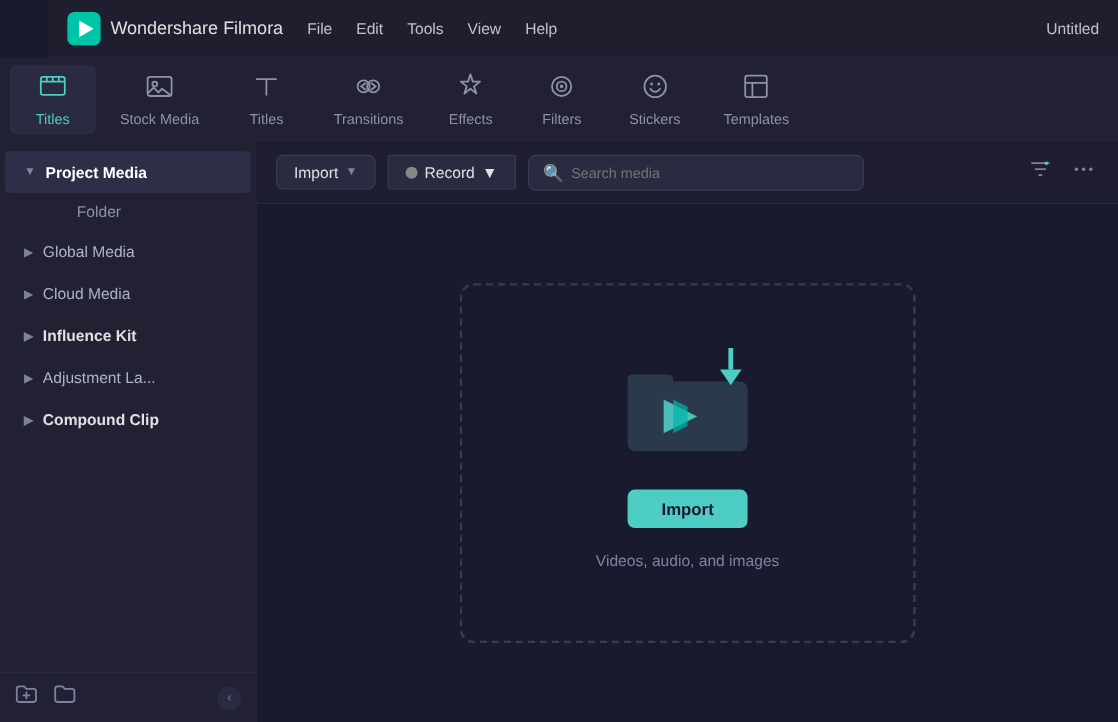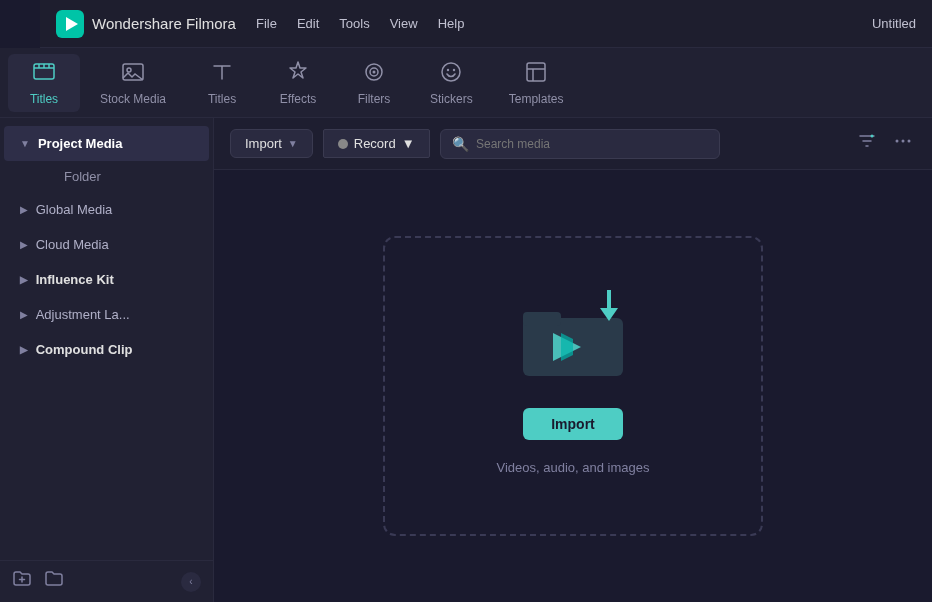--- a/index.html
+++ b/index.html
@@ -326,20 +326,31 @@
     </span>
     <span>Stock Media</span>
   </div>
   <div class="tab-item">
     <span class="tab-icon">
       <svg width="24" height="24" viewBox="0 0 24 24" fill="none">
         <path d="M4 6h16M12 6v13" stroke="#9090a8" stroke-width="1.5" stroke-linecap="round"></path>
       </svg>
     </span>
     <span>Titles</span>
+  </div>
+  <div class="tab-item">
+    <span class="tab-icon">
+      <svg width="24" height="24" viewBox="0 0 24 24" fill="none">
+        <circle cx="8" cy="12" r="5" stroke="#9090a8" stroke-width="1.5" fill="none"></circle>
+        <circle cx="16" cy="12" r="5" stroke="#9090a8" stroke-width="1.5" fill="none"></circle>
+        <path d="M14 9l4 3-4 3" stroke="#9090a8" stroke-width="1.5" fill="none"></path>
+        <path d="M10 9l-4 3 4 3" stroke="#9090a8" stroke-width="1.5" fill="none"></path>
+      </svg>
+    </span>
+    <span>Transitions</span>
   </div>
   <div class="tab-item">
     <span class="tab-icon">
       <svg width="24" height="24" viewBox="0 0 24 24" fill="none">
         <path d="M12 2l2 6h6l-5 4 2 6-5-4-5 4 2-6-5-4h6z" stroke="#9090a8" stroke-width="1.5" fill="none" stroke-linejoin="round"></path>
       </svg>
     </span>
     <span>Effects</span>
   </div>
   <div class="tab-item">

